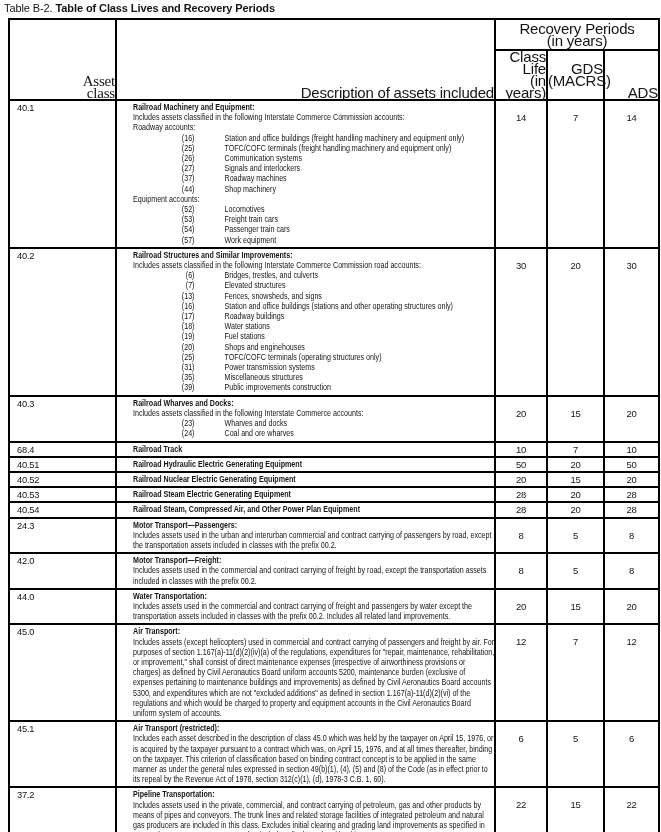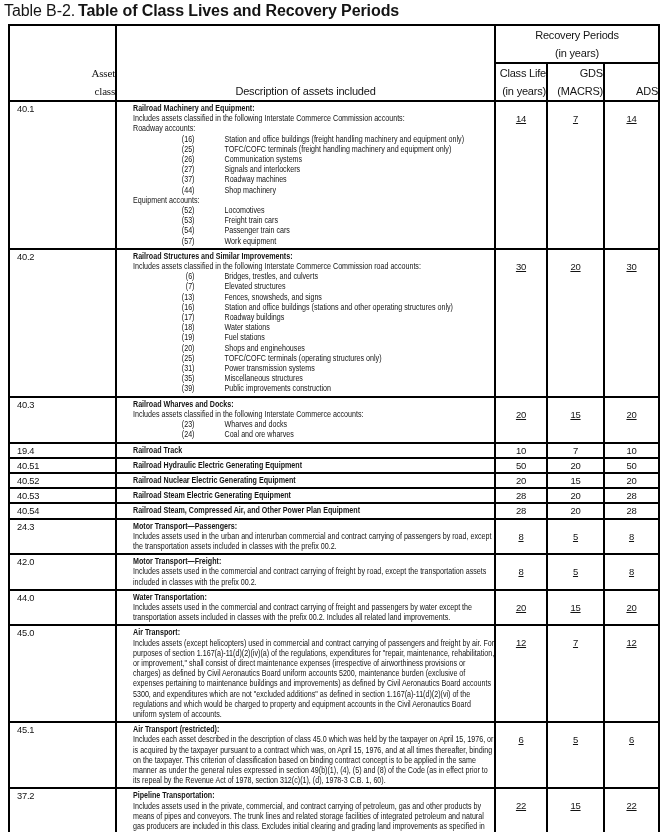--- a/index.html
+++ b/index.html
@@ -2,38 +2,38 @@
 <html><head>
 <meta charset="utf-8">
 <style>
   html,body{margin:0;padding:0;background:#fff;}
   body{
     width:661px;height:832px;overflow:hidden;
     font-family:"Liberation Sans",sans-serif;color:#141414;
     -webkit-font-smoothing:antialiased;
   }
   .page-title{
-    margin:2px 0 0 4px;font-size:16px;letter-spacing:-0.1px;white-space:nowrap;
+    margin:2px 0 0 4px;font-size:11px;letter-spacing:-0.1px;white-space:nowrap;
   }
   .page-title .t-rest{font-weight:bold;margin-left:3px;}
   table.class-table{
     margin:4px 0 0 8px;width:650px;border-collapse:collapse;table-layout:fixed;
   }
   .class-table td,.class-table th{border:2px solid #000;padding:0;}
   col.c-asset{width:107px;}
   col.c-desc{width:379px;}
   col.c-life{width:52px;}
   col.c-gds{width:57px;}
   col.c-ads{width:55px;}
   thead th{
-    font-weight:normal;font-size:11px;line-height:18px;letter-spacing:-0.2px;
+    font-weight:normal;font-size:15px;line-height:12px;letter-spacing:-0.2px;
     white-space:pre-line;
   }
   .h-asset{text-align:right;vertical-align:bottom;padding:2px 2px 2px 7px;font-family:Liberation Serif, serif;}
-  .h-desc{text-align:center;vertical-align:bottom;padding:2px 2px 2px 6px;}
+  .h-desc{text-align:right;vertical-align:bottom;padding:2px 2px 2px 6px;}
   .h-rp{text-align:center;vertical-align:middle;height:29px;}
   .h-sub{text-align:right;vertical-align:middle;padding:2px 0 3px 0;height:24px;}
   .h-ads{vertical-align:bottom;padding-bottom:4px;margin-top:7px;}
   td.cls{
     vertical-align:top;text-align:left;padding:2px 0 0 7px;
     font-size:9.3px;letter-spacing:-0.2px;
   }
   td.desc{vertical-align:top;padding:1px 0 2px 16px;overflow:hidden;}
   .dscale{
     width:482px;transform:scaleX(0.75);transform-origin:left top;
@@ -41,21 +41,21 @@
   }
   .rt{font-weight:bold;}
   .p,.sub{font-weight:normal;}
   .acct{display:flex;}
   .acct .num{width:82px;text-align:right;flex:none;}
   .acct .txt{padding-left:40px;}
   td.val{
     text-align:center;vertical-align:middle;
     font-size:9.5px;letter-spacing:-0.2px;
   }
-  td.val.vp{vertical-align:top;padding-top:11px;text-decoration:underline;}
+  td.val.vp{vertical-align:top;padding-top:11px;}
 </style>
 </head>
 <body>
 
 <div class="page-title"><span class="t-prefix">Table B-2.</span><span class="t-rest">Table of Class Lives and Recovery Periods</span></div>
 
 <table class="class-table">
   <colgroup>
     <col class="c-asset">
       <col class="c-desc">
@@ -208,21 +208,21 @@
               <span class="num">(24)</span>
               <span class="txt">Coal and ore wharves</span>
             </div>
           </div>
     </td>
     <td class="val vp">20</td>
     <td class="val vp">15</td>
     <td class="val vp">20</td>
   </tr>
       <tr>
-    <td class="cls">19.4</td>
+    <td class="cls">68.4</td>
     <td class="desc">
       <div class="dscale">
         <div class="rt">Railroad Track</div>
       </div>
     </td>
     <td class="val">10</td>
     <td class="val">7</td>
     <td class="val">10</td>
   </tr>
       <tr>

